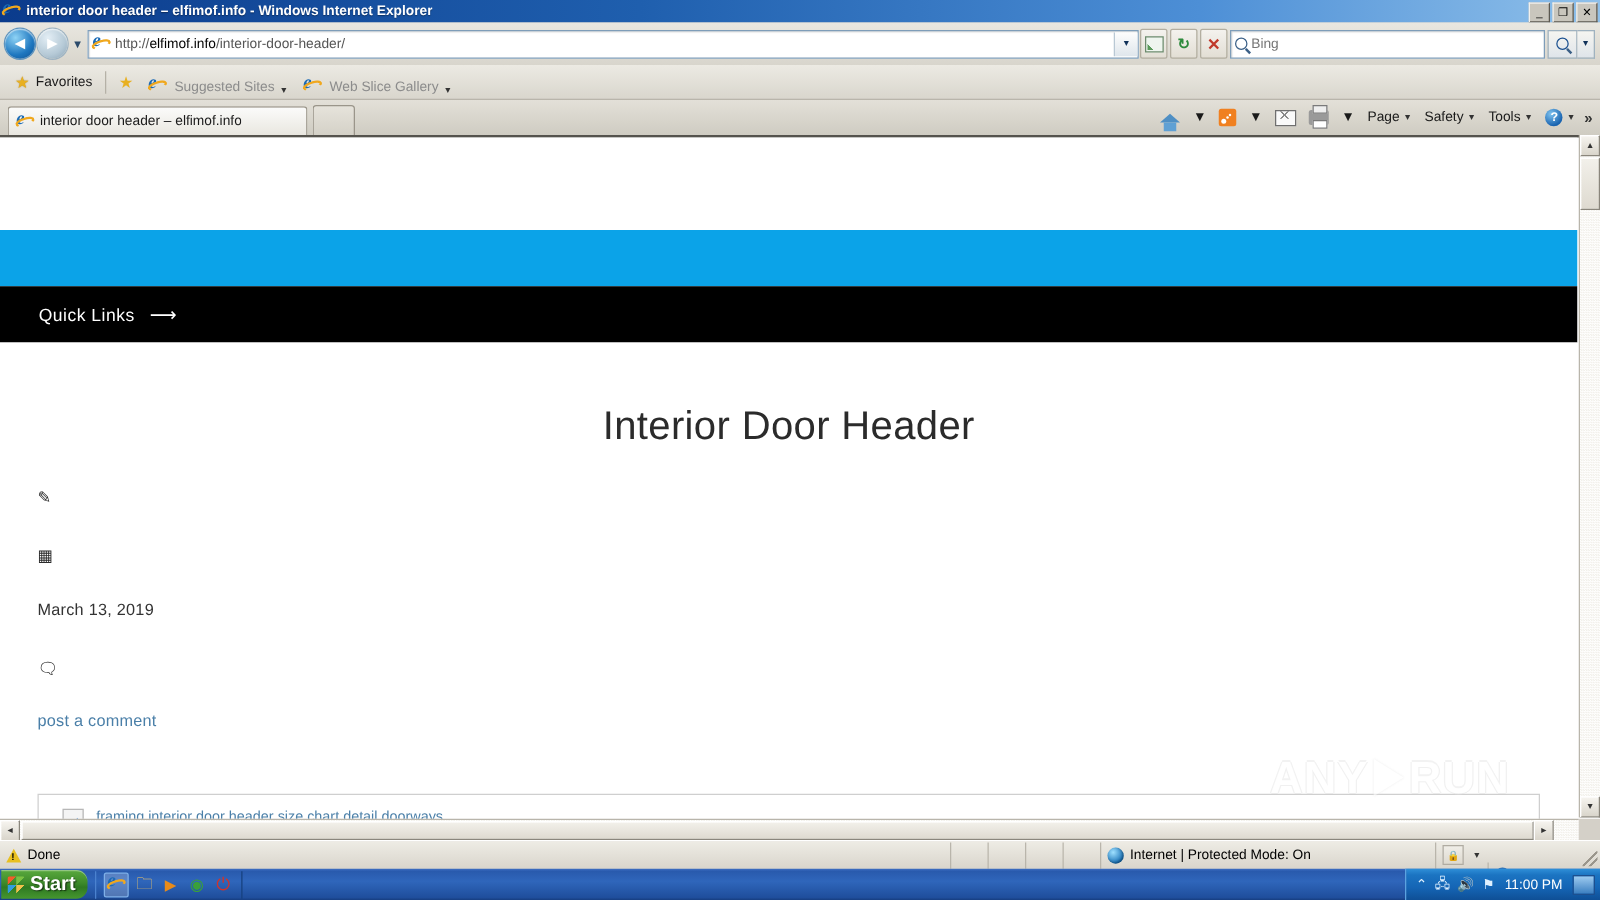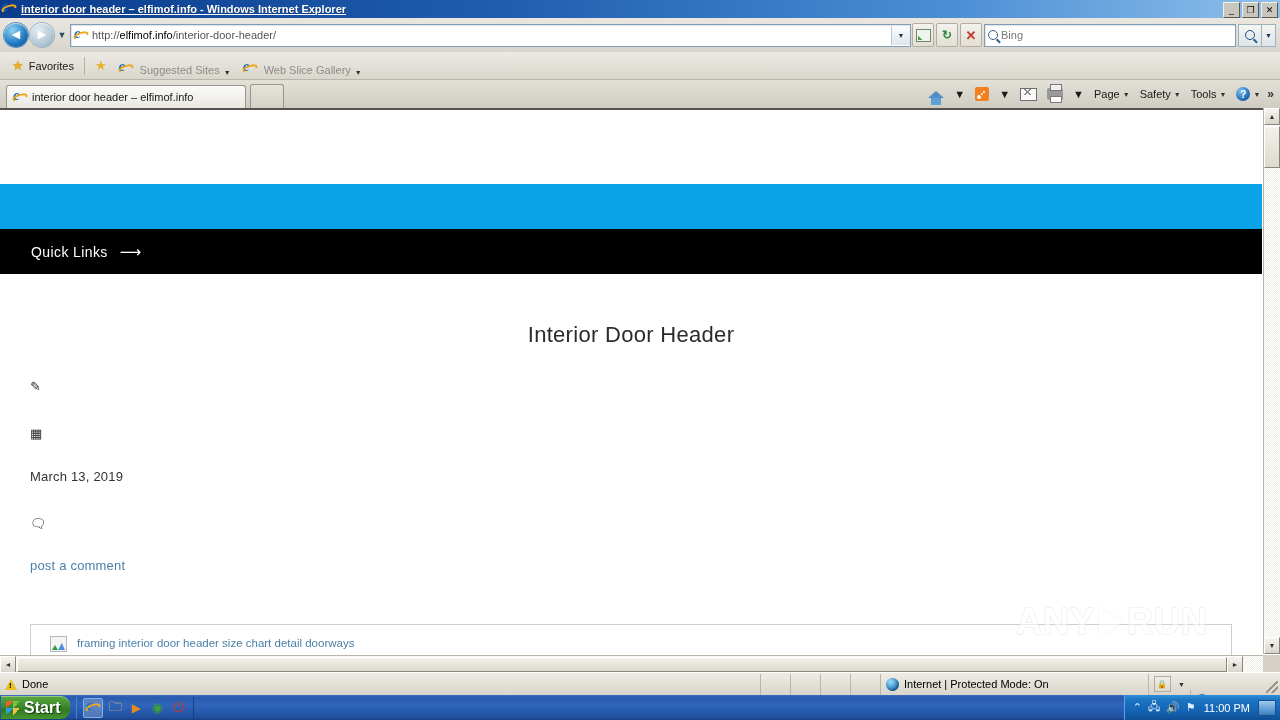--- a/index.html
+++ b/index.html
@@ -15,21 +15,21 @@
   
   .titlebar{
     position:absolute;left:0;top:0;width:1280px;height:18px;
     background:linear-gradient(to bottom,#0a246a 0%,#1a4fa0 25%,#3a7bd0 60%,#6ba3e0 100%);
     background:linear-gradient(to right,#0b3b8c 0%,#1f5fae 40%,#4d8fd6 75%,#8fc0ea 100%);
     display:flex;align-items:center;
   }
   .titlebar .ticon{width:16px;height:16px;margin:0 3px 0 2px;position:relative;flex:0 0 auto;}
   .title-text{
     color:#fff;font-weight:bold;font-size:11px;
-    white-space:nowrap;overflow:hidden;text-shadow:0 1px 1px rgba(0,0,0,.4);text-decoration:underline;
+    white-space:nowrap;overflow:hidden;text-shadow:0 1px 1px rgba(0,0,0,.4);
   }
   .wbtns{position:absolute;right:2px;top:2px;display:flex;gap:2px;}
   .wbtn{
     width:15px;height:14px;background:#c9c6bd;
     border-top:1px solid #f2f0ec;border-left:1px solid #f2f0ec;
     border-right:1px solid #5b5850;border-bottom:1px solid #5b5850;
     display:flex;align-items:center;justify-content:center;
     font-size:9px;color:#000;line-height:1;font-family:"Liberation Sans",sans-serif;
   }
 
@@ -146,21 +146,21 @@
   .white-top{height:74px;background:#fff;}
   .blue-bar{height:45px;background:#0ba3e8;}
   .black-bar{
     height:45px;background:#000000;display:flex;align-items:center;padding-left:31px;
     box-sizing:border-box;
   }
   .quicklinks{color:#ffffff;font-size:14px;letter-spacing:.4px;}
   .ql-arrow{margin-left:12px;font-size:15px;display:inline-block;}
   .content{background:#fff;padding:0 30px;}
   .post-title{
-    text-align:center;font-size:22px;color:#2b2b2b;font-weight:normal;
+    text-align:center;font-size:32px;color:#2b2b2b;font-weight:normal;
     letter-spacing:.3px;margin:0;padding-top:48px;
   }
   .meta-row{margin-top:29px;height:18px;display:flex;align-items:center;}
   .meta-icon{font-size:13px;color:#2b2b2b;line-height:1;}
   .meta-date{margin-top:27px;font-size:13px;color:#333;letter-spacing:.2px;}
   .meta-row2{margin-top:30px;height:18px;display:flex;align-items:center;}
   .comment-link{margin-top:26px;font-size:13px;color:#4a7fa8;letter-spacing:.2px;}
   .img-box{
     margin:51px 0 0 0;border:1px solid #cfcfcf;height:72px;
     display:flex;align-items:flex-start;padding:11px 0 0 19px;box-sizing:border-box;

